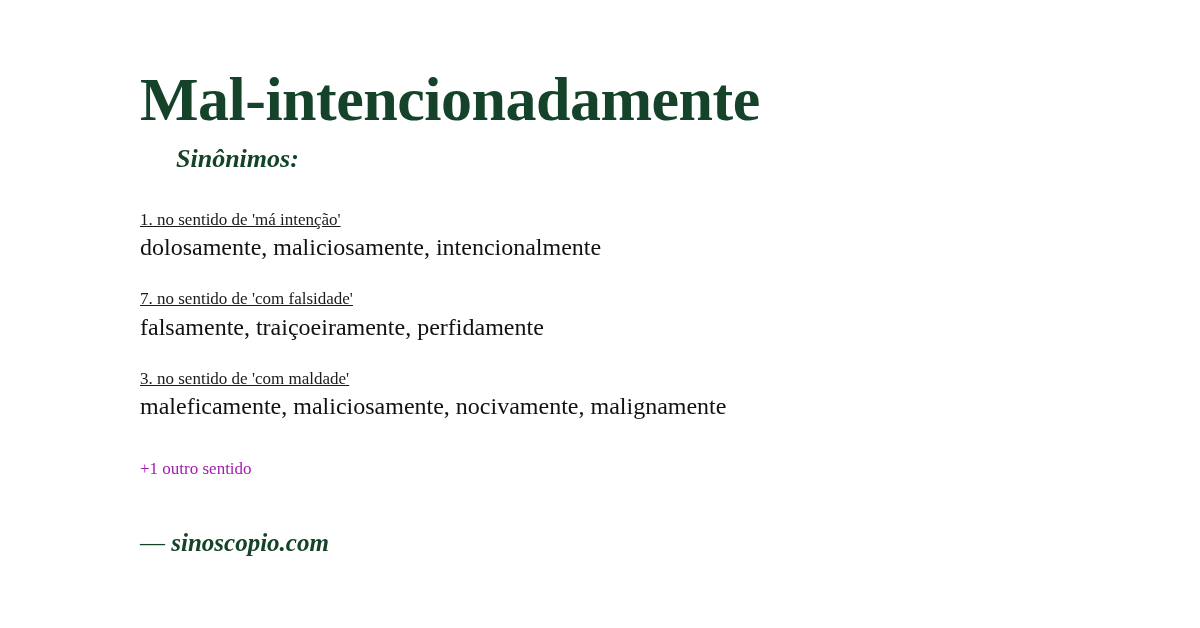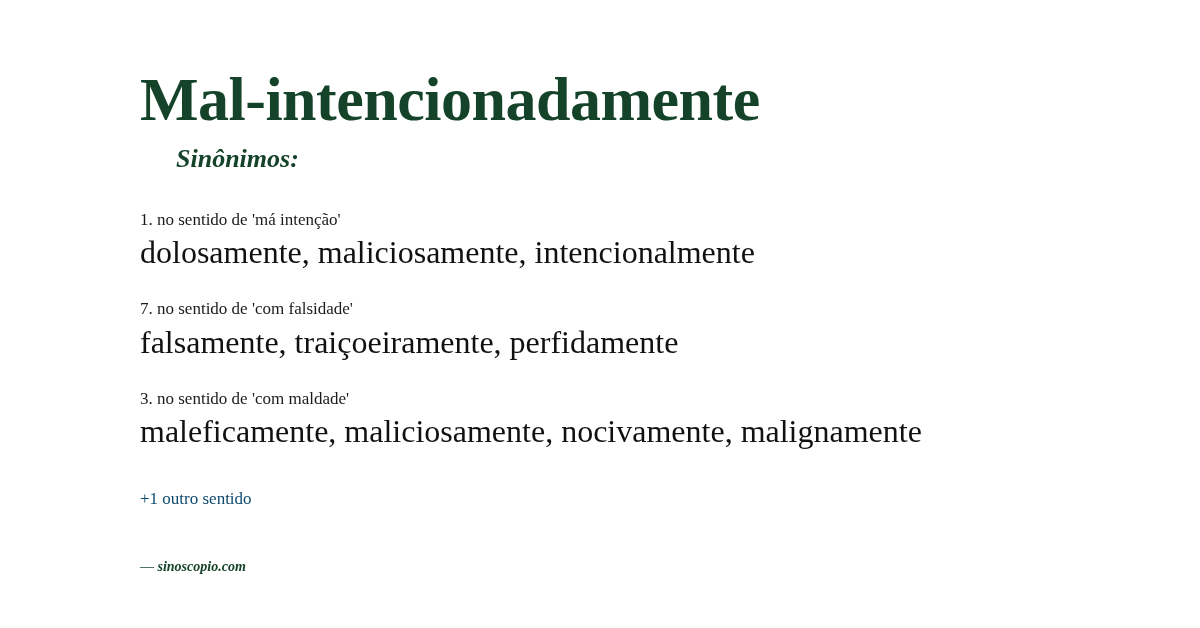--- a/index.html
+++ b/index.html
@@ -44,36 +44,37 @@
   }
   .sense {
     margin-bottom: 27px;
   }
   .sense-label {
     font-family: "Liberation Serif", serif;
     font-size: 17px;
     color: #1a1a1a;
     line-height: 1.2;
     margin-bottom: 2px;
+    text-decoration: underline;
   }
   .sense-words {
     font-family: "Liberation Serif", serif;
-    font-size: 32px;
+    font-size: 24px;
     color: #111111;
     line-height: 1.25;
   }
   .more-senses {
     font-family: "Liberation Serif", serif;
     font-size: 17px;
-    color: #0c4a6e;
+    color: #a21caf;
     margin-top: 38px;
   }
   .source {
     font-family: "Liberation Serif", serif;
-    font-size: 14px;
+    font-size: 25px;
     font-style: italic;
     font-weight: bold;
     color: #14432a;
     margin-top: 50px;
   }
   .source .dash {
     font-style: normal;
     font-weight: normal;
   }
 </style>

